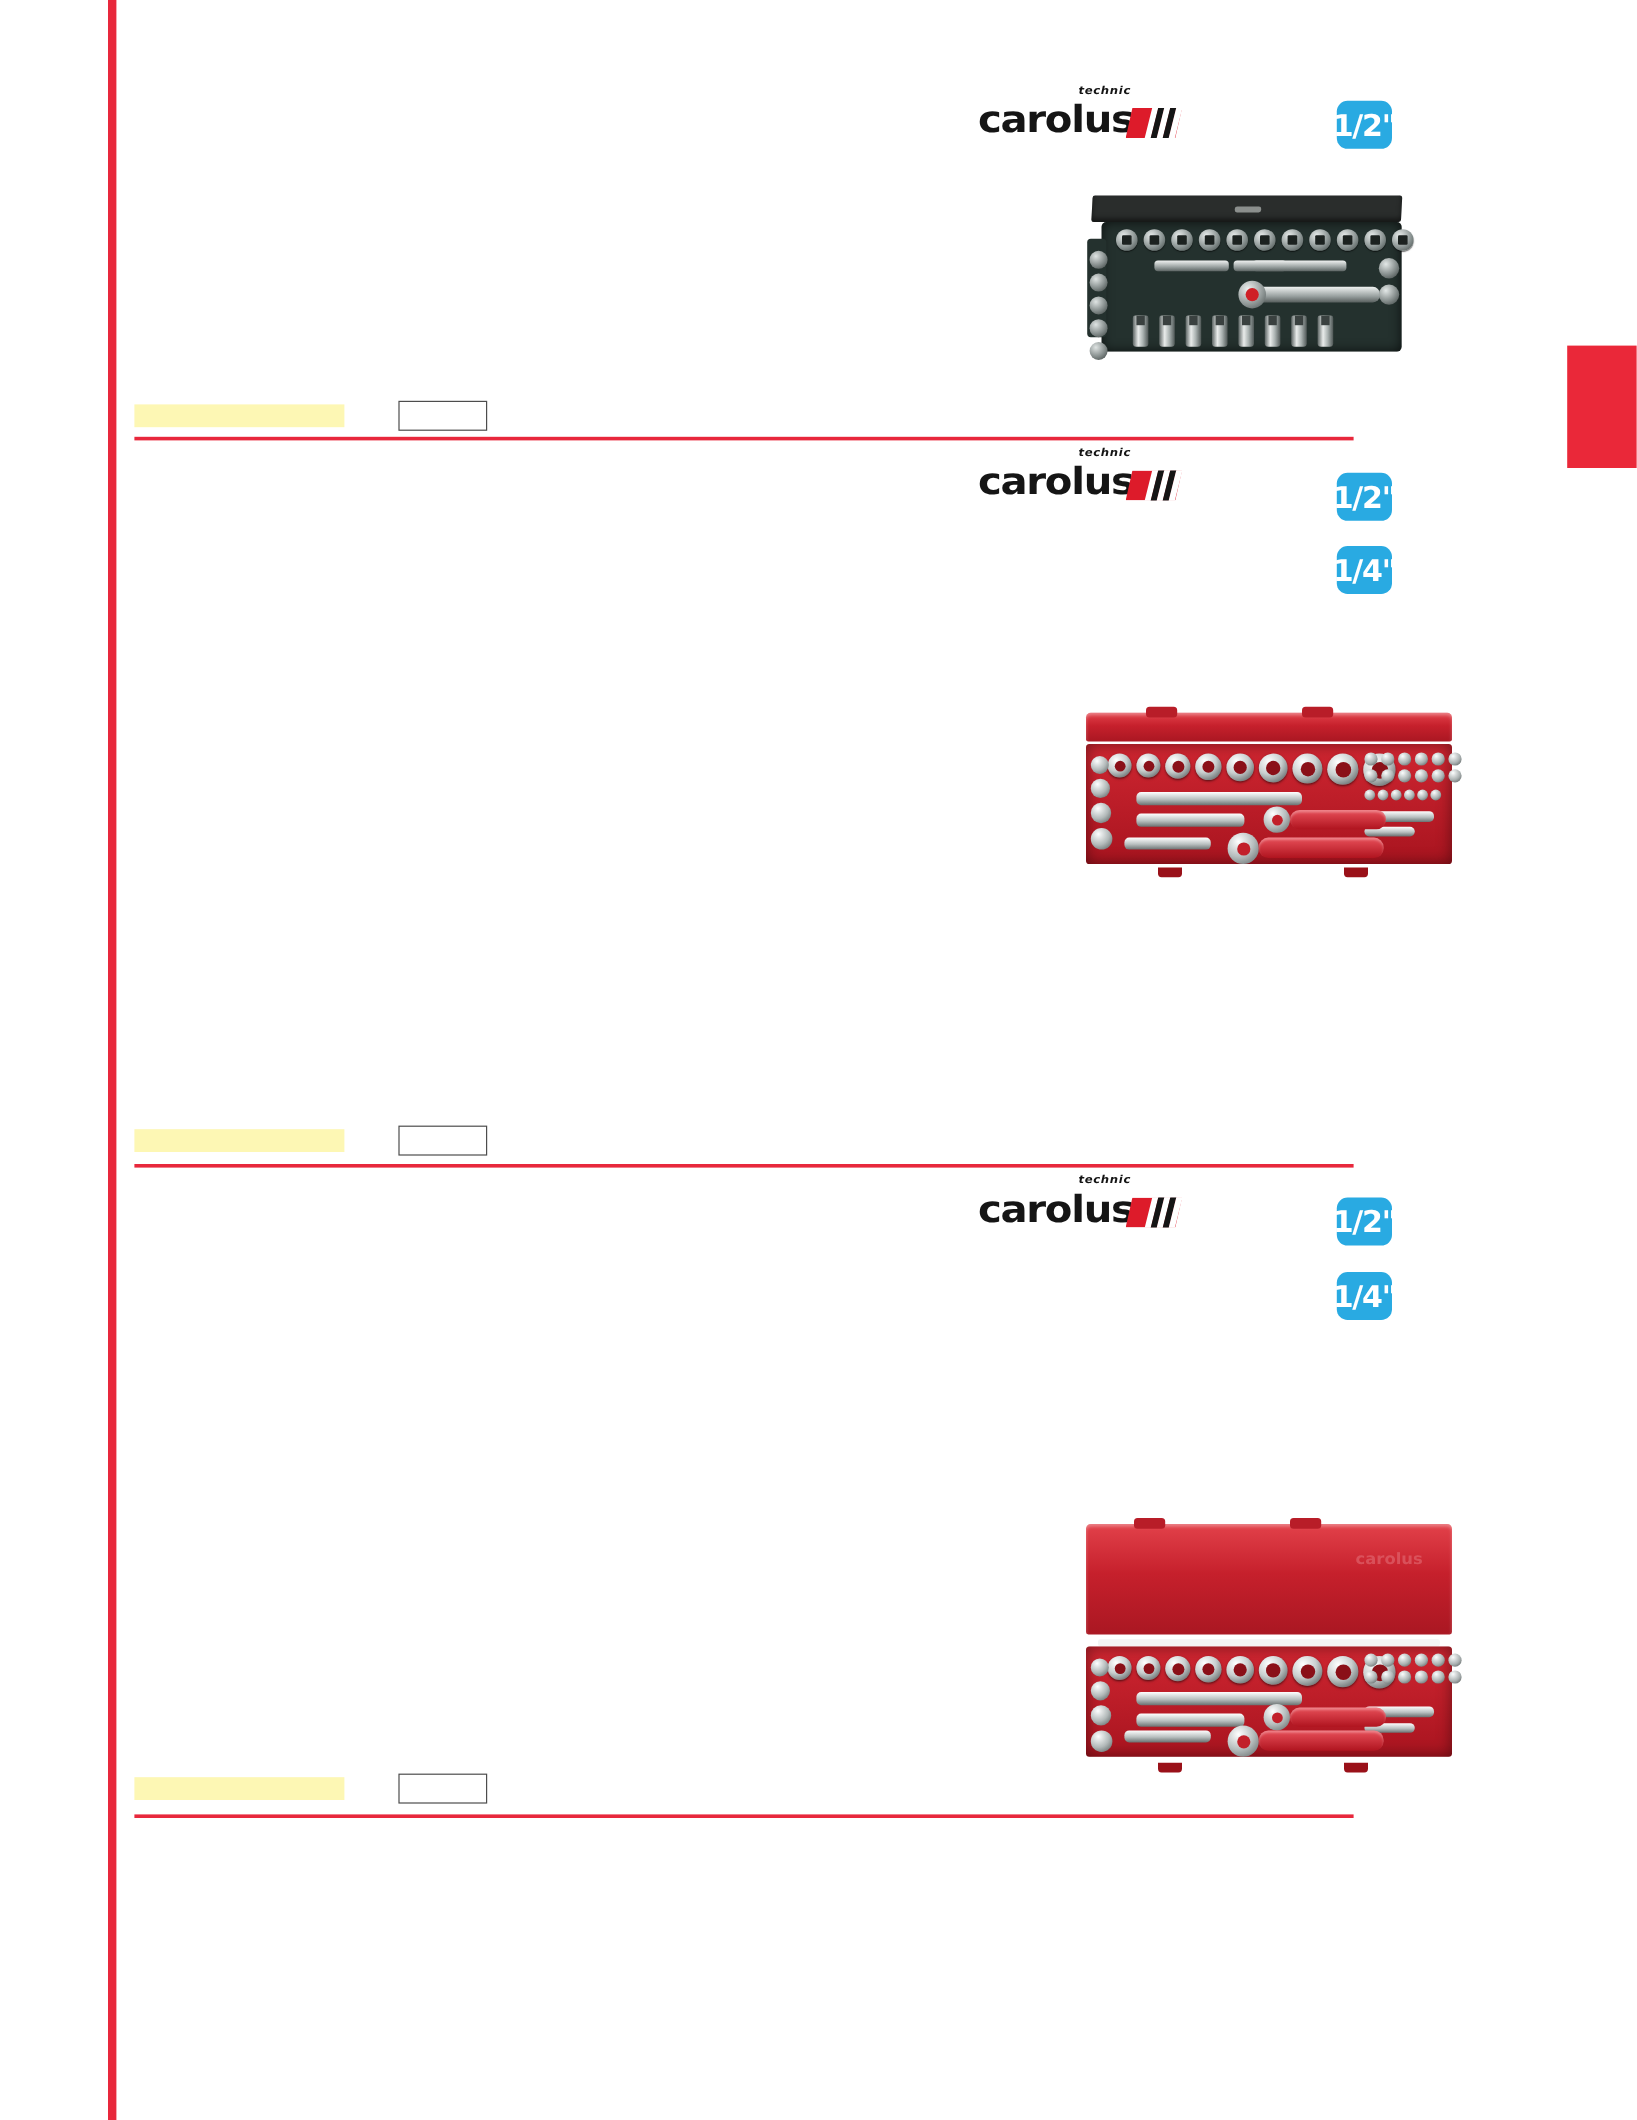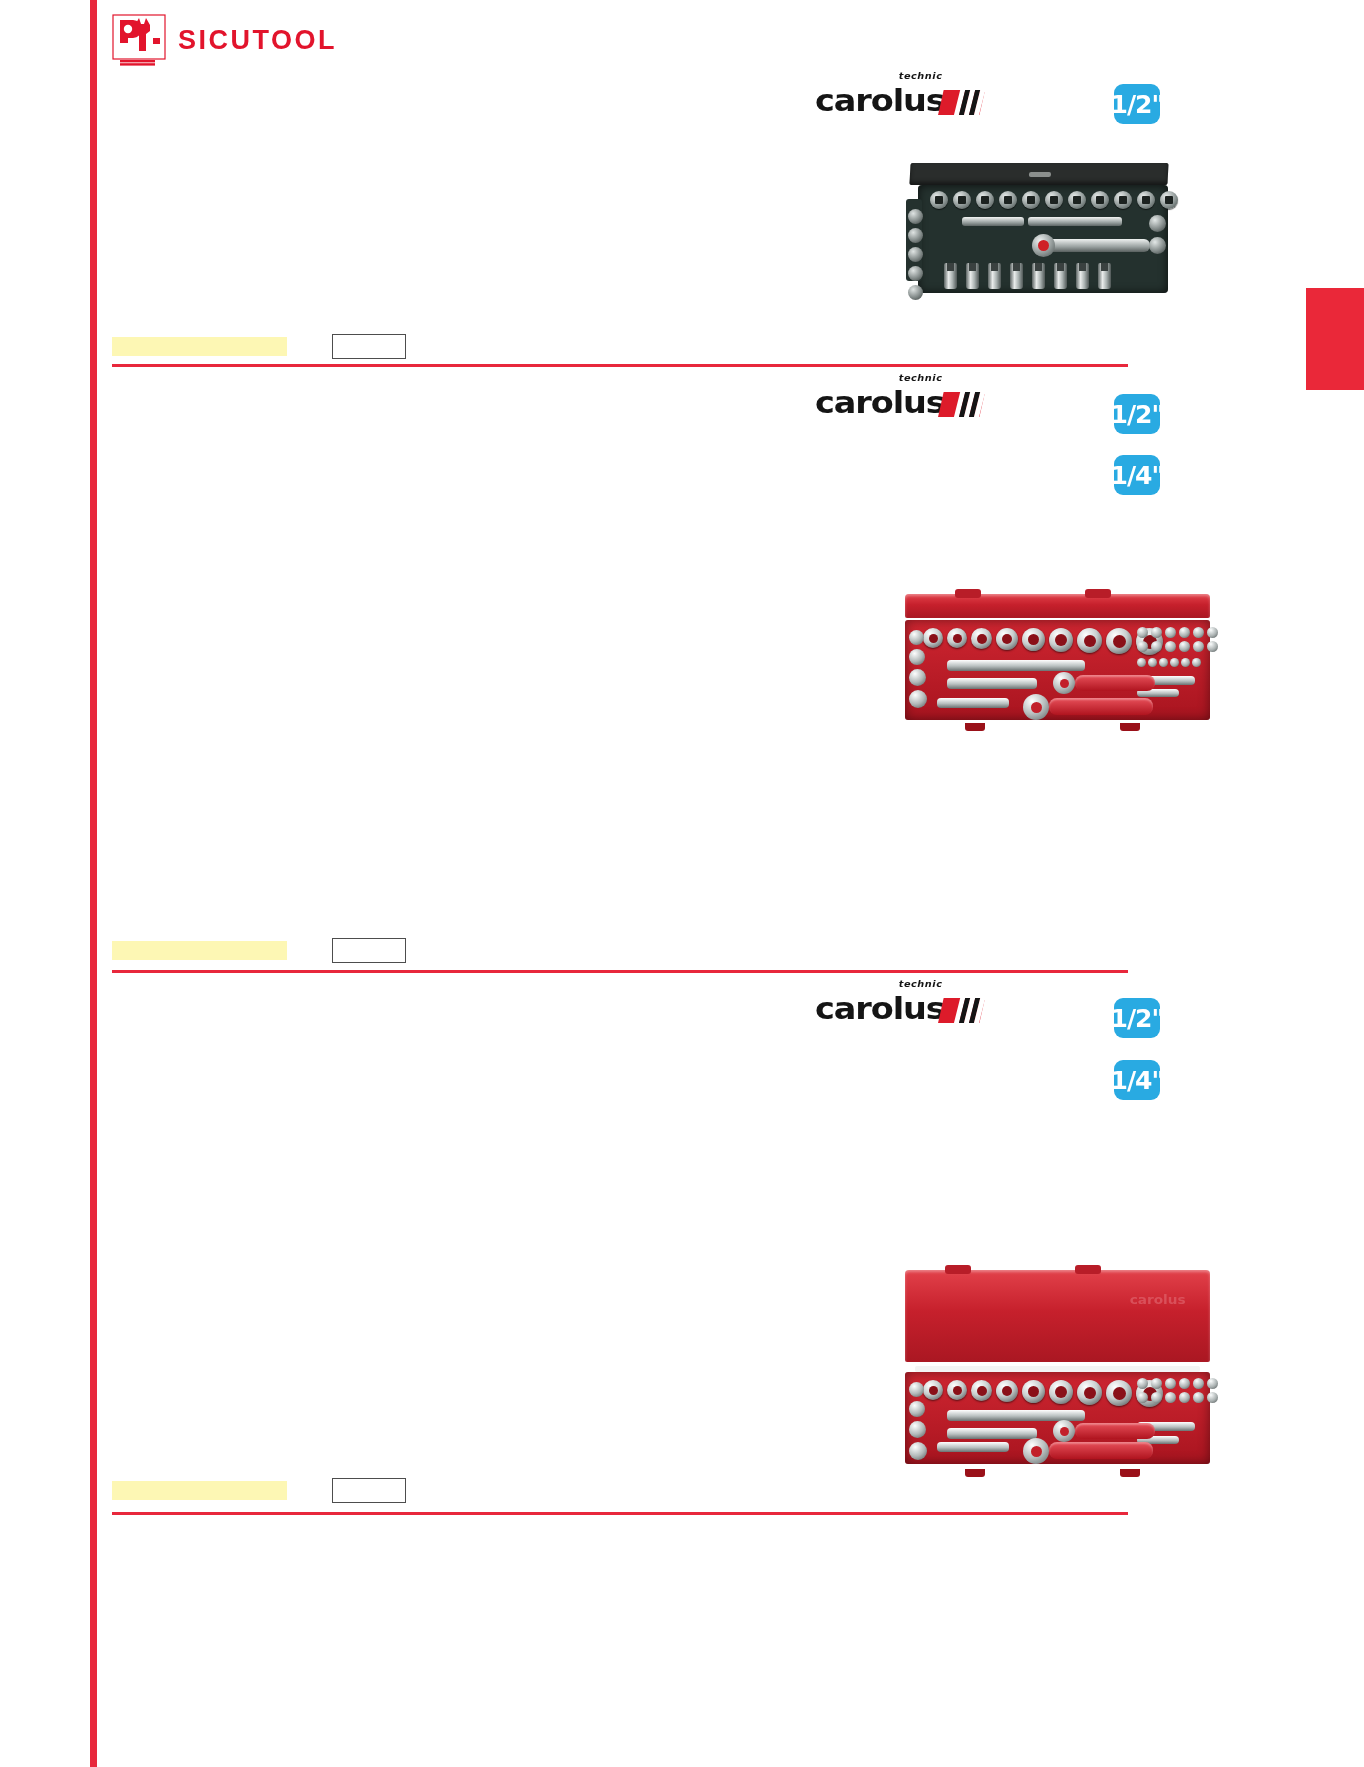--- a/index.html
+++ b/index.html
@@ -124,34 +124,20 @@
 </style>
 </head>
 <body>
 
 <div class="page">
 
   <div class="left-rule"></div>
 
   <div class="index-tab"></div>
 
-  <div class="logo-wrap">
-    <div class="logo-mark">
-      <svg width="54" height="52" viewBox="0 0 54 52" aria-hidden="true">
-        <rect x="1" y="1" width="52" height="44" fill="none" stroke="#e2142c" stroke-width="1.2"></rect>
-        <path d="M8 6 h13 a9 9 0 0 1 0 18 h-5 v5 h-8 z" fill="#e2142c"></path>
-        <circle cx="16" cy="15" r="4.2" fill="#ffffff"></circle>
-        <path d="M34 4 l4 7 v6 l-4 3 v17 h-7 V20 l-4 -3 v-6 l4 -7 l2 6 h3 z" fill="#e2142c"></path>
-        <rect x="41" y="24" width="7" height="6" fill="#e2142c"></rect>
-        <rect x="8" y="46" width="35" height="2.4" fill="#e2142c"></rect>
-        <rect x="8" y="49.2" width="35" height="2.4" fill="#e2142c"></rect>
-      </svg>
-    </div>
-    <div class="logo-word">SICUTOOL</div>
-  </div>
 
   <div class="carolus" style="left:815px;top:85px;">
     <div class="ctext">carolus<span class="ctechnic">technic</span></div>
     <div class="cflag">
       <div class="bg"></div>
       <div class="sl w" style="left:19px;"></div>
       <div class="sl" style="left:24px;"></div>
       <div class="sl w" style="left:29px;"></div>
       <div class="sl" style="left:34px;"></div>
       <div class="sl w" style="left:39px;"></div>

